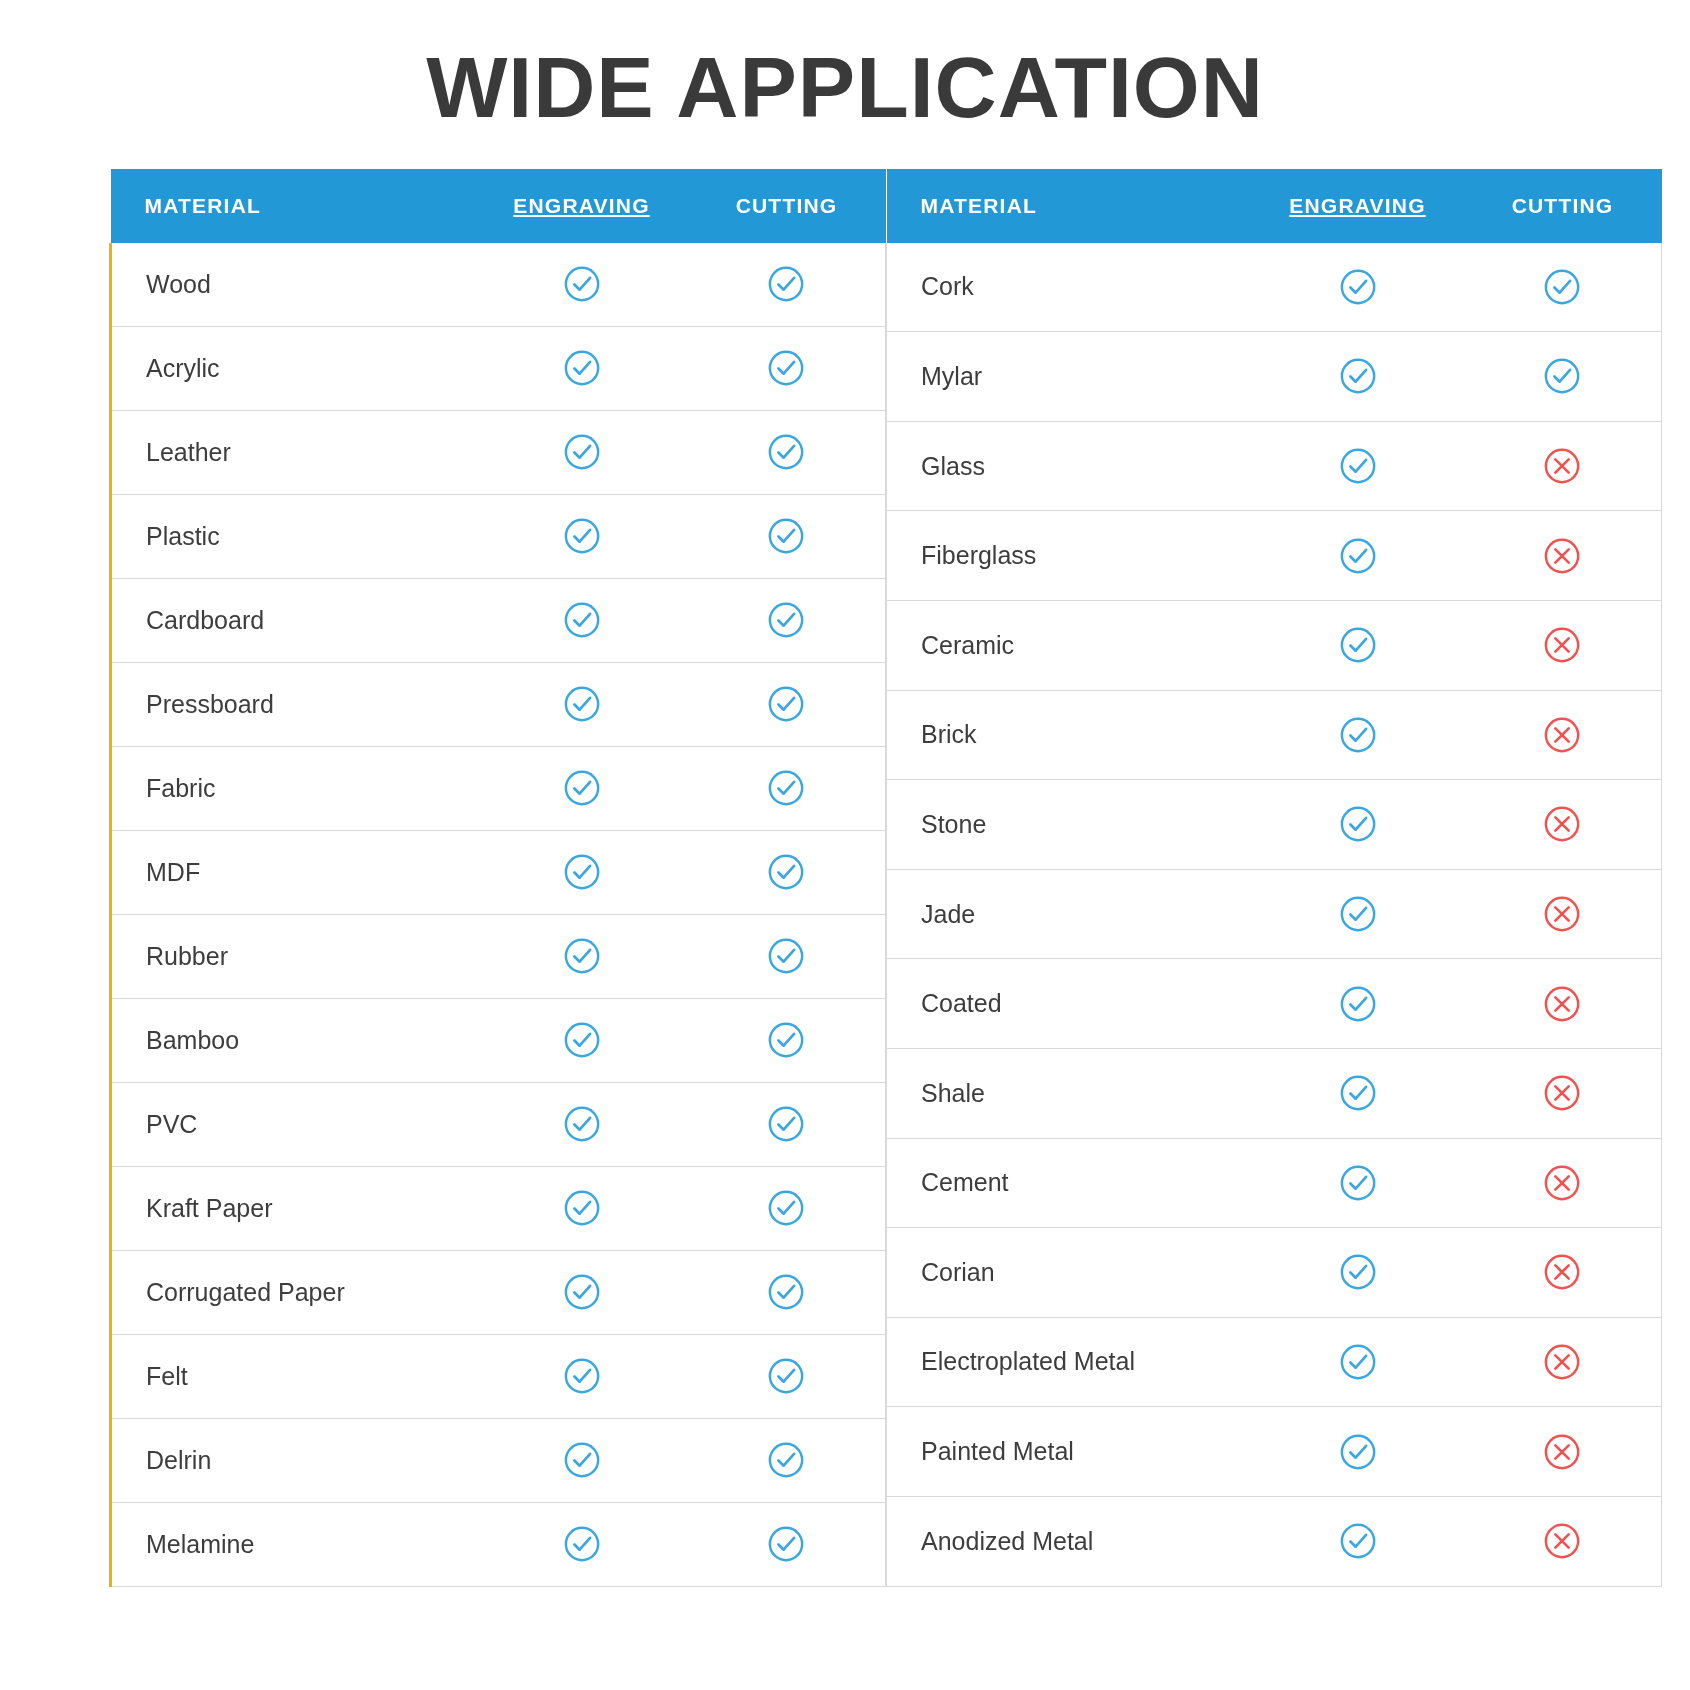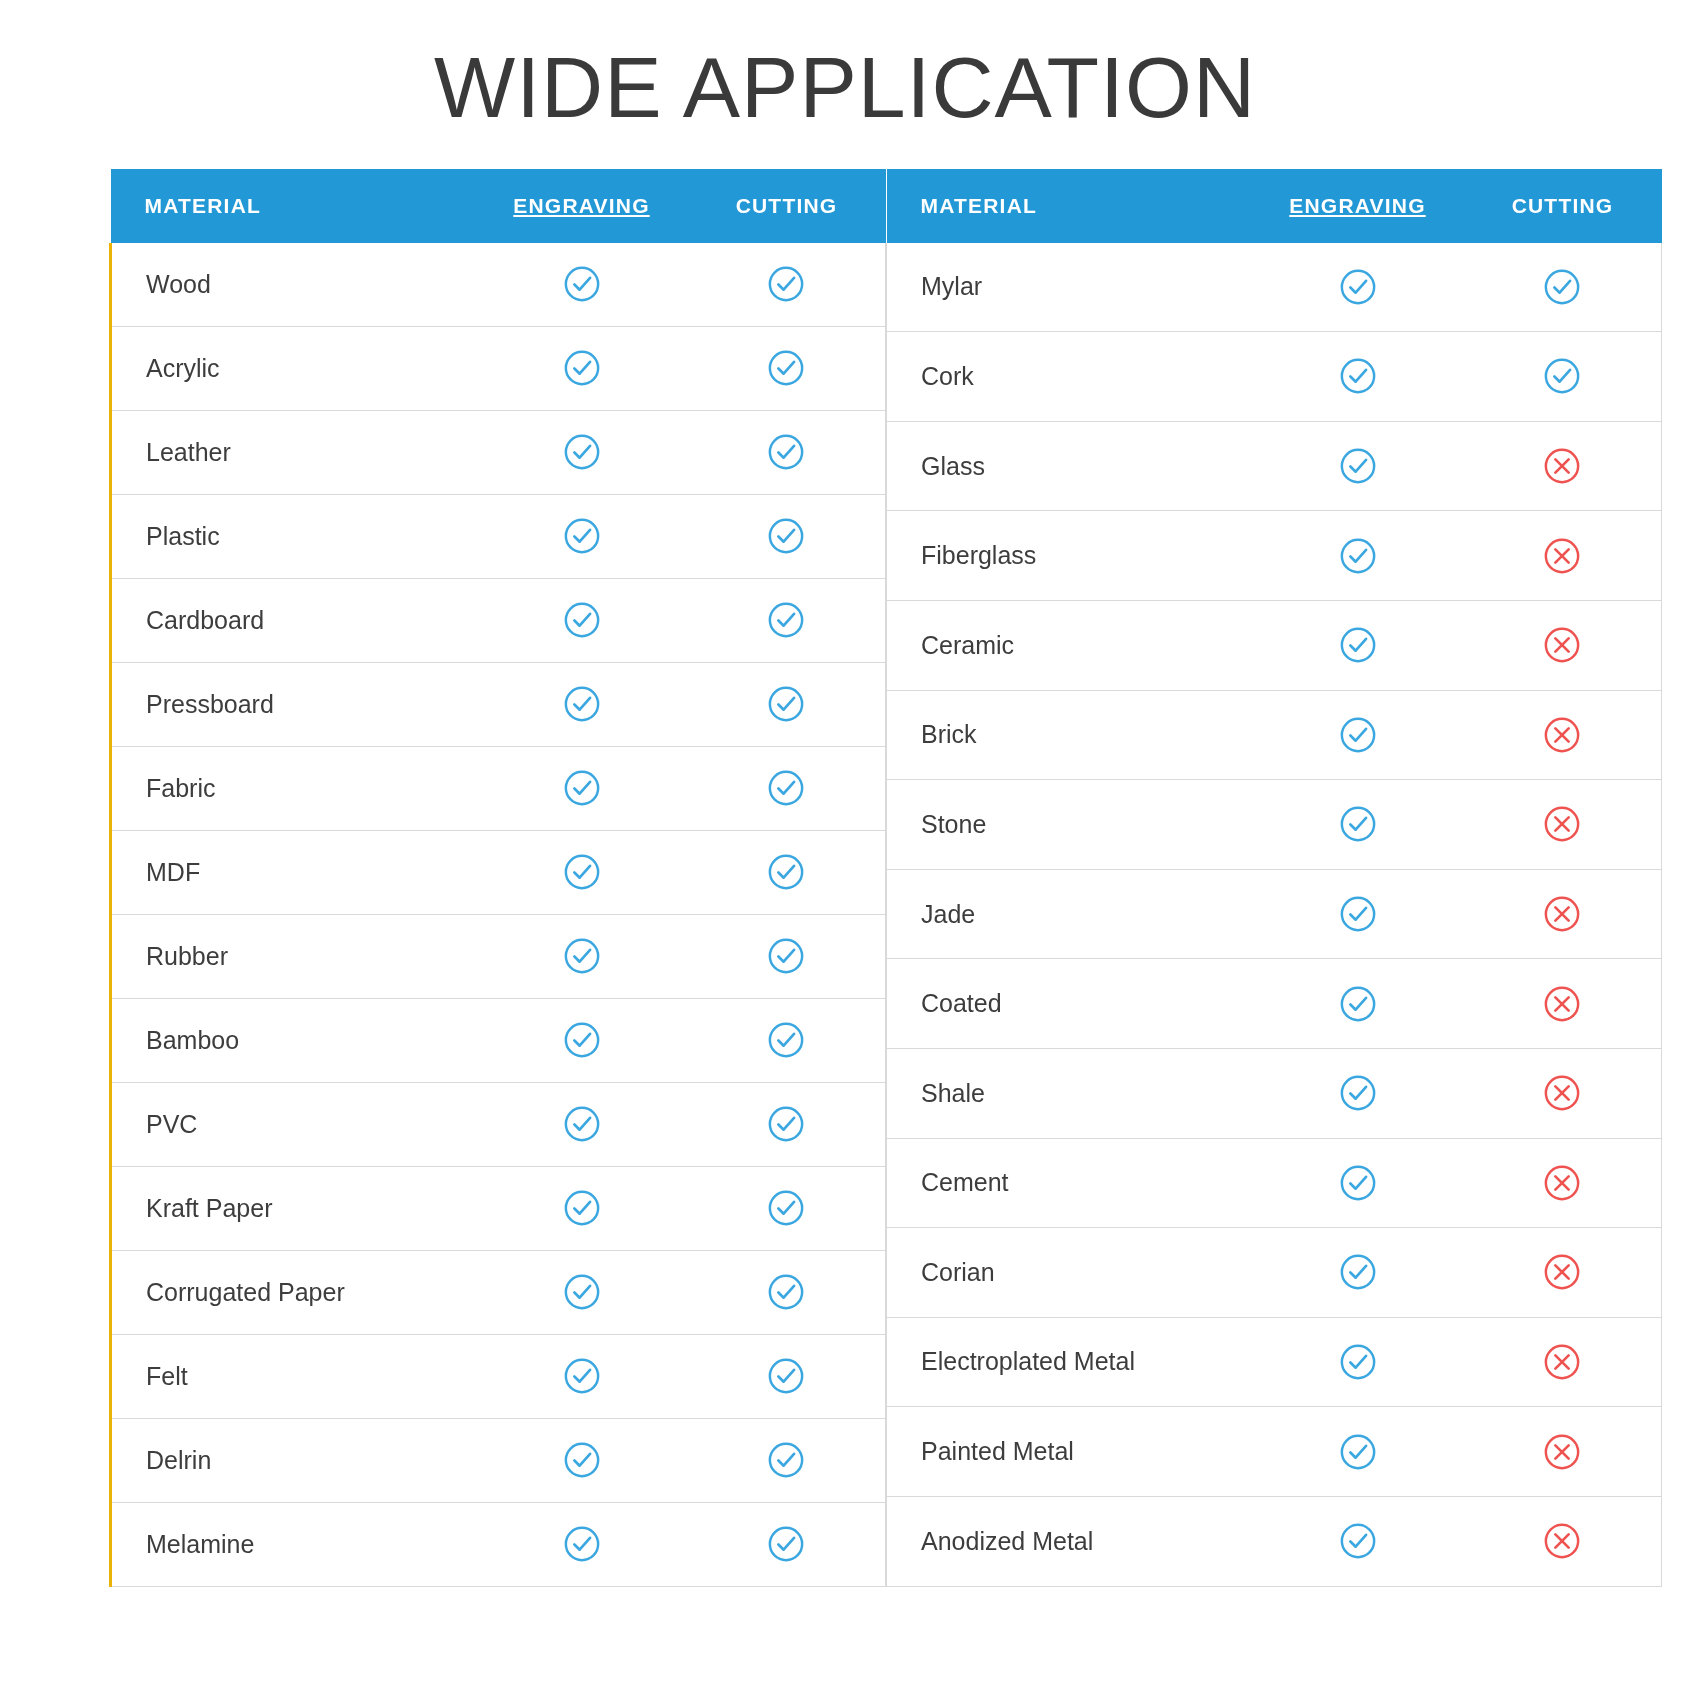--- a/index.html
+++ b/index.html
@@ -16,21 +16,21 @@
   }
   .page {
     width: 1690px;
     height: 1690px;
     box-sizing: border-box;
     padding: 30px 62px 0 62px;
   }
   .title {
     text-align: center;
     font-size: 86px;
-    font-weight: normal;
+    font-weight: bold;
     letter-spacing: 1px;
     color: #3a3a3a;
     margin: 10px 0 34px 0;
     line-height: 1.1;
   }
   .tables {
     display: flex;
     width: 1472px;
     margin: 0 auto;
   }
@@ -300,32 +300,32 @@
     <table class="tbl-right">
       <thead>
         <tr>
           <th class="col-material">MATERIAL</th>
           <th class="col-eng">ENGRAVING</th>
           <th class="col-cut">CUTTING</th>
         </tr>
       </thead>
       <tbody>
           <tr>
+            <td class="mat">Cork</td>
+            <td class="mark "><span><svg class="icon" viewBox="0 0 40 40" xmlns="http://www.w3.org/2000/svg">
+                  <circle cx="20" cy="20" r="17" fill="none" stroke="#3ba7e0" stroke-width="2.6"></circle>
+                  <path d="M12 20.5 L17.5 26 L28.5 13.5" fill="none" stroke="#3ba7e0" stroke-width="2.8" stroke-linecap="round" stroke-linejoin="round"></path>
+                </svg></span></td>
+            <td class="mark last"><span><svg class="icon" viewBox="0 0 40 40" xmlns="http://www.w3.org/2000/svg">
+                  <circle cx="20" cy="20" r="17" fill="none" stroke="#3ba7e0" stroke-width="2.6"></circle>
+                  <path d="M12 20.5 L17.5 26 L28.5 13.5" fill="none" stroke="#3ba7e0" stroke-width="2.8" stroke-linecap="round" stroke-linejoin="round"></path>
+                </svg></span></td>
+          </tr>
+          <tr>
             <td class="mat">Mylar</td>
-            <td class="mark "><span><svg class="icon" viewBox="0 0 40 40" xmlns="http://www.w3.org/2000/svg">
-                  <circle cx="20" cy="20" r="17" fill="none" stroke="#3ba7e0" stroke-width="2.6"></circle>
-                  <path d="M12 20.5 L17.5 26 L28.5 13.5" fill="none" stroke="#3ba7e0" stroke-width="2.8" stroke-linecap="round" stroke-linejoin="round"></path>
-                </svg></span></td>
-            <td class="mark last"><span><svg class="icon" viewBox="0 0 40 40" xmlns="http://www.w3.org/2000/svg">
-                  <circle cx="20" cy="20" r="17" fill="none" stroke="#3ba7e0" stroke-width="2.6"></circle>
-                  <path d="M12 20.5 L17.5 26 L28.5 13.5" fill="none" stroke="#3ba7e0" stroke-width="2.8" stroke-linecap="round" stroke-linejoin="round"></path>
-                </svg></span></td>
-          </tr>
-          <tr>
-            <td class="mat">Cork</td>
             <td class="mark "><span><svg class="icon" viewBox="0 0 40 40" xmlns="http://www.w3.org/2000/svg">
                   <circle cx="20" cy="20" r="17" fill="none" stroke="#3ba7e0" stroke-width="2.6"></circle>
                   <path d="M12 20.5 L17.5 26 L28.5 13.5" fill="none" stroke="#3ba7e0" stroke-width="2.8" stroke-linecap="round" stroke-linejoin="round"></path>
                 </svg></span></td>
             <td class="mark last"><span><svg class="icon" viewBox="0 0 40 40" xmlns="http://www.w3.org/2000/svg">
                   <circle cx="20" cy="20" r="17" fill="none" stroke="#3ba7e0" stroke-width="2.6"></circle>
                   <path d="M12 20.5 L17.5 26 L28.5 13.5" fill="none" stroke="#3ba7e0" stroke-width="2.8" stroke-linecap="round" stroke-linejoin="round"></path>
                 </svg></span></td>
           </tr>
           <tr>

